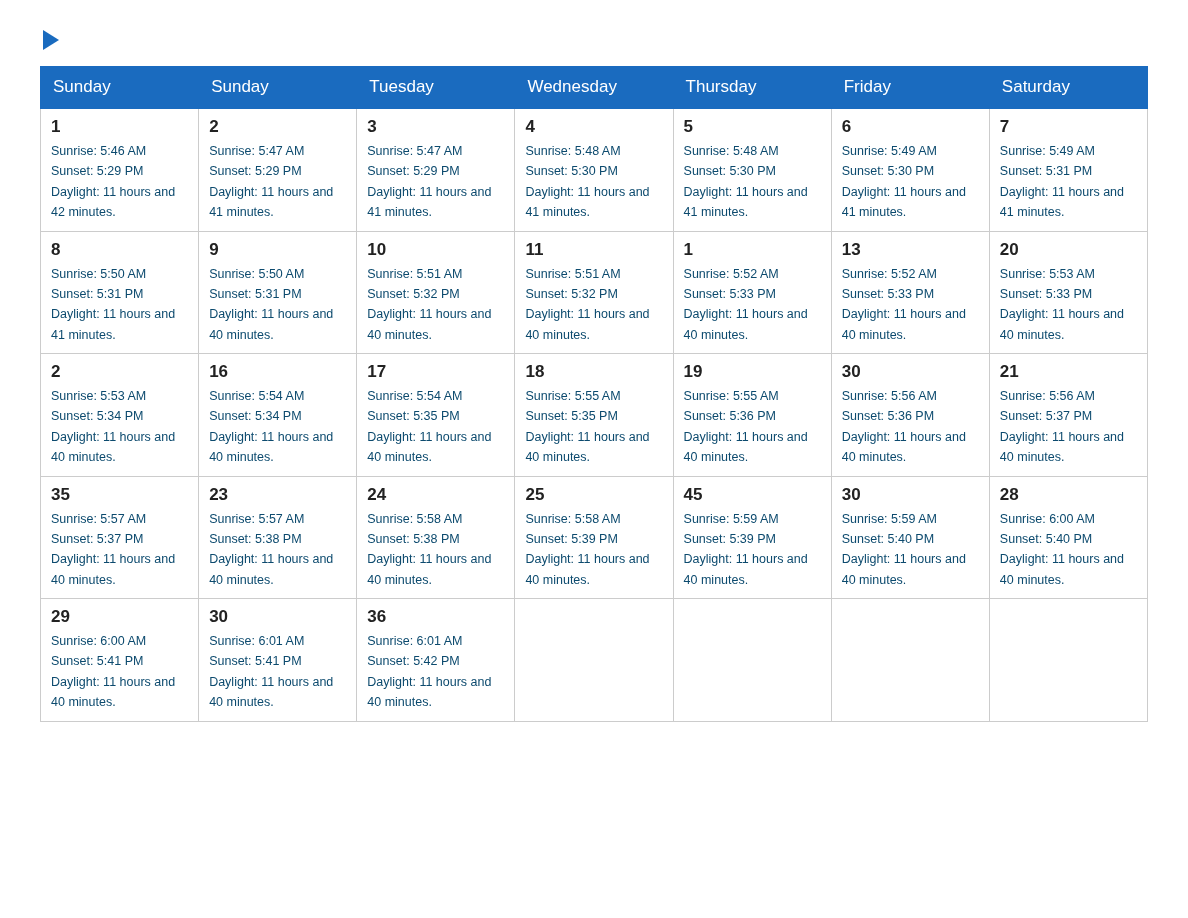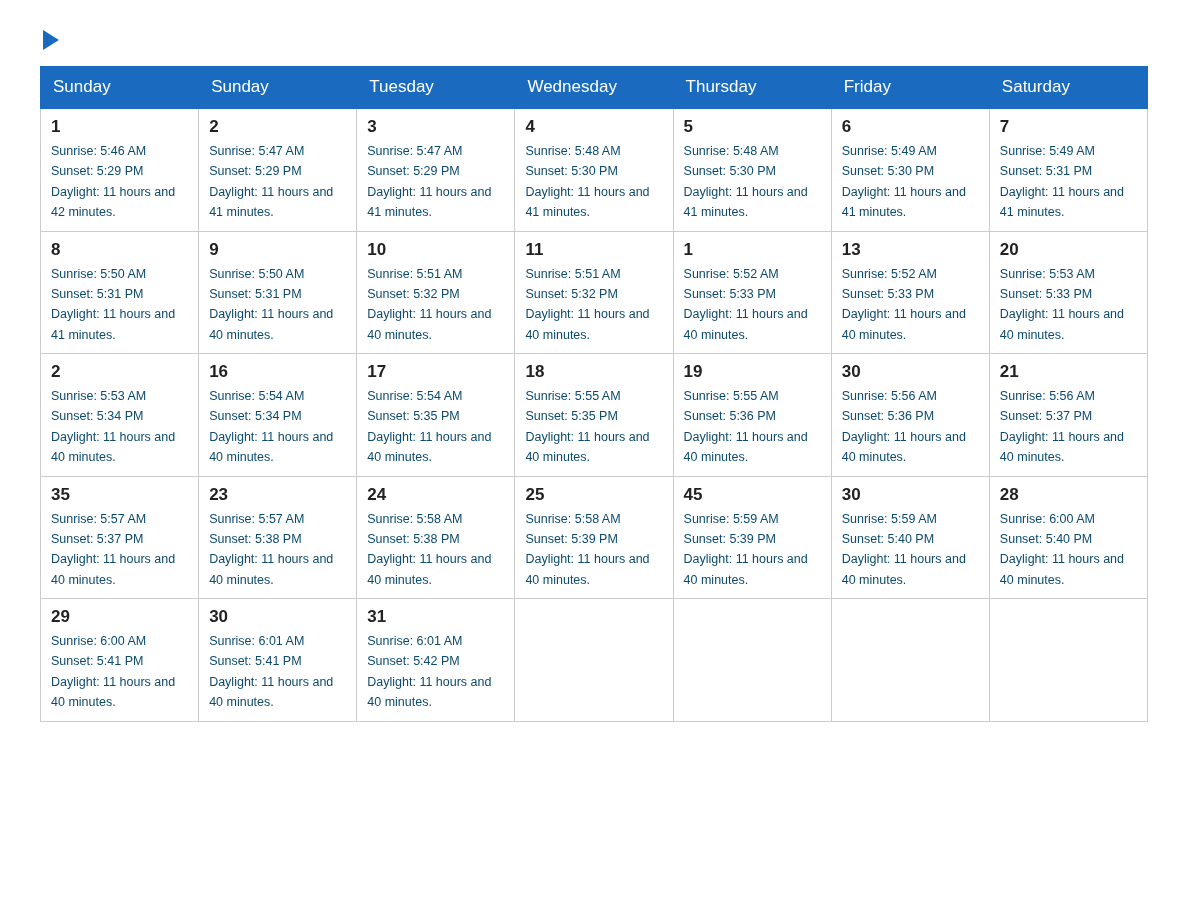--- a/index.html
+++ b/index.html
@@ -258,21 +258,21 @@
       <tr>
         <td>
         <span class="day-num">29</span>
         <span class="day-info">Sunrise: 6:00 AM<br>Sunset: 5:41 PM<br>Daylight: 11 hours and 40 minutes.</span>
       </td>
         <td>
         <span class="day-num">30</span>
         <span class="day-info">Sunrise: 6:01 AM<br>Sunset: 5:41 PM<br>Daylight: 11 hours and 40 minutes.</span>
       </td>
         <td>
-        <span class="day-num">31</span>
+        <span class="day-num">36</span>
         <span class="day-info">Sunrise: 6:01 AM<br>Sunset: 5:42 PM<br>Daylight: 11 hours and 40 minutes.</span>
       </td>
         <td class="empty-cell"></td>
         <td class="empty-cell"></td>
         <td class="empty-cell"></td>
         <td class="empty-cell"></td>
       </tr>
     </tbody>
 </table>
 

